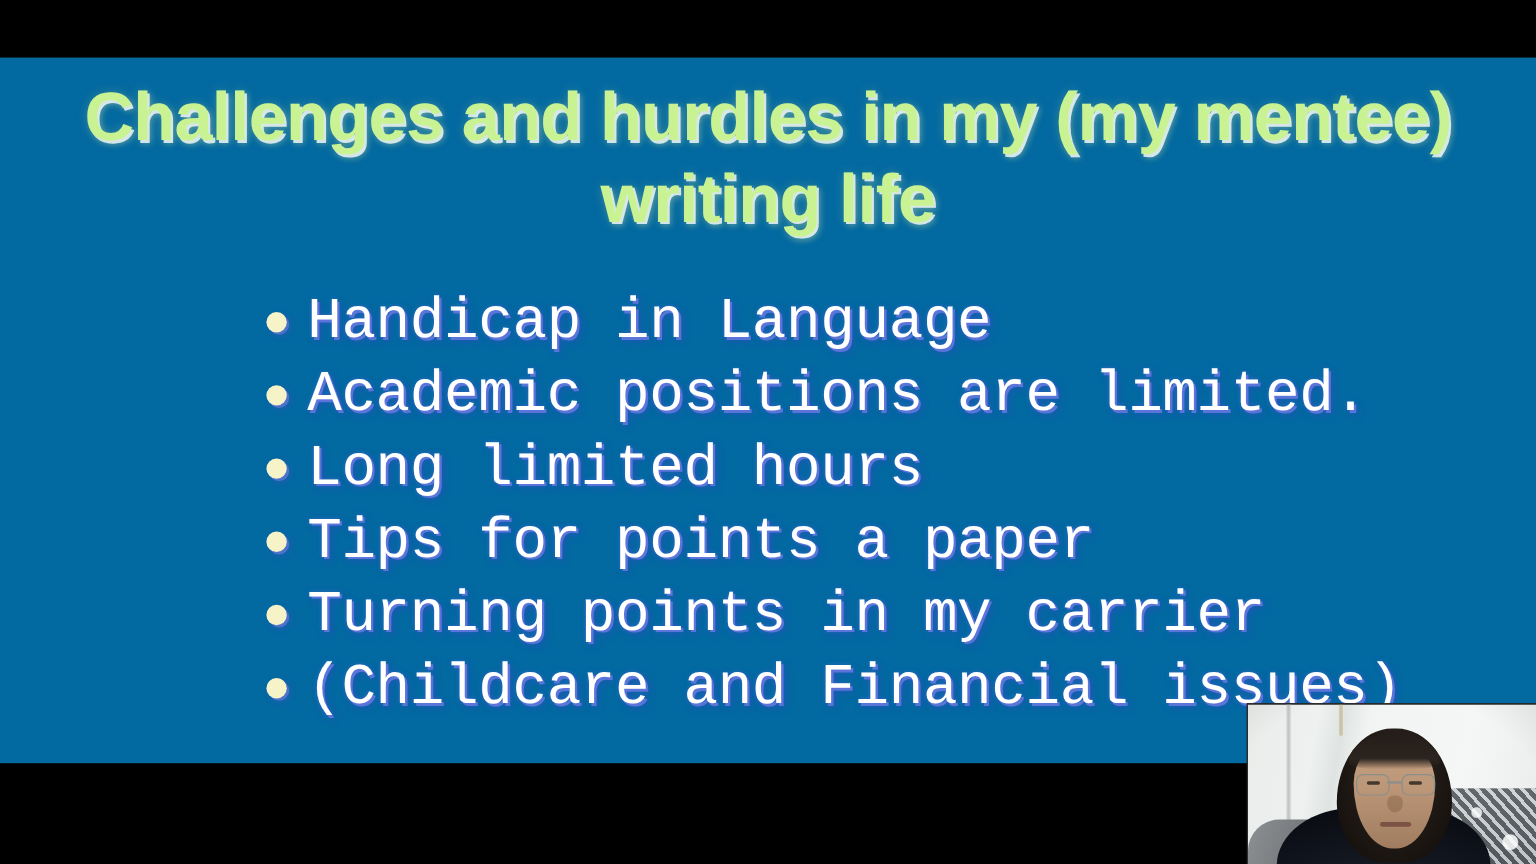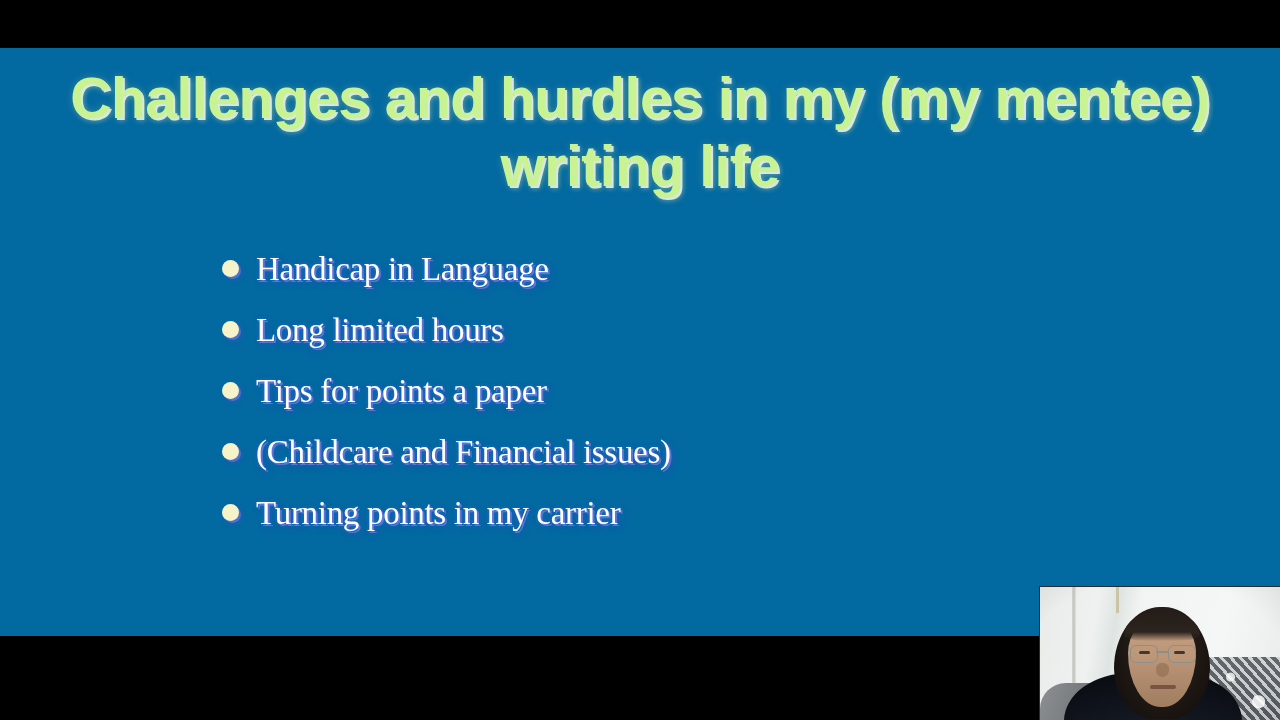--- a/index.html
+++ b/index.html
@@ -67,23 +67,23 @@
     height: 17px;
     border-radius: 50%;
     background: #f6f3c8;
     margin-right: 17px;
     margin-left: 4px;
     box-shadow:
       2px 2px 0 rgba(120,130,230,0.55),
       3px 3px 5px rgba(70,80,200,0.45);
   }
   .bullet-text {
-    font-family: Liberation Serif, serif;
+    font-family: Liberation Mono, monospace;
     font-weight: normal;
-    font-size: 33px;
+    font-size: 48px;
     line-height: 46px;
     letter-spacing: -0.3px;
     color: #ffffff;
     white-space: nowrap;
     text-shadow:
       2px 2px 0 rgba(120,125,235,0.70),
       3px 3px 6px rgba(60,70,200,0.55),
       0 0 4px rgba(120,130,255,0.35);
   }
 
@@ -275,39 +275,43 @@
     <span class="title-line">writing life</span>
   </div>
 
   <div id="bullet-list">
 
     <div class="bullet-row">
       <span class="bullet-dot"></span>
       <span class="bullet-text">Handicap in Language</span>
     </div>
 
+    <div class="bullet-row">
+      <span class="bullet-dot"></span>
+      <span class="bullet-text">Academic positions are limited.</span>
+    </div>
 
     <div class="bullet-row">
       <span class="bullet-dot"></span>
       <span class="bullet-text">Long limited hours</span>
     </div>
 
     <div class="bullet-row">
       <span class="bullet-dot"></span>
       <span class="bullet-text">Tips for points a paper</span>
     </div>
 
     <div class="bullet-row">
       <span class="bullet-dot"></span>
+      <span class="bullet-text">Turning points in my carrier</span>
+    </div>
+
+    <div class="bullet-row">
+      <span class="bullet-dot"></span>
       <span class="bullet-text">(Childcare and Financial issues)</span>
-    </div>
-
-    <div class="bullet-row">
-      <span class="bullet-dot"></span>
-      <span class="bullet-text">Turning points in my carrier</span>
     </div>
 
   </div>
 
   <div id="webcam-overlay">
     <div id="webcam-video">
       <div class="wc-wall"></div>
       <div class="wc-frame"></div>
       <div class="wc-frame2"></div>
       <div class="wc-sofa"></div>

